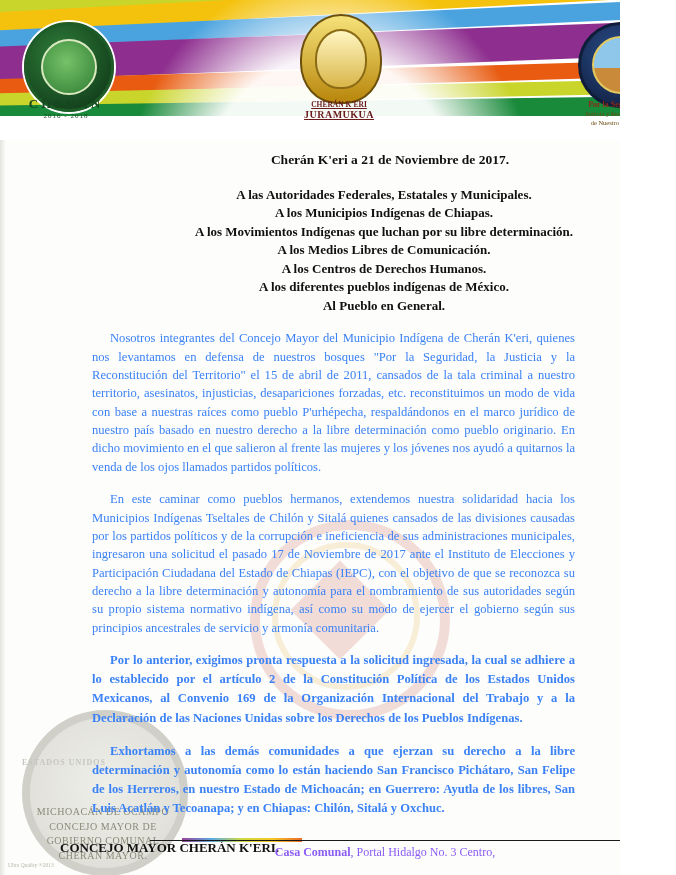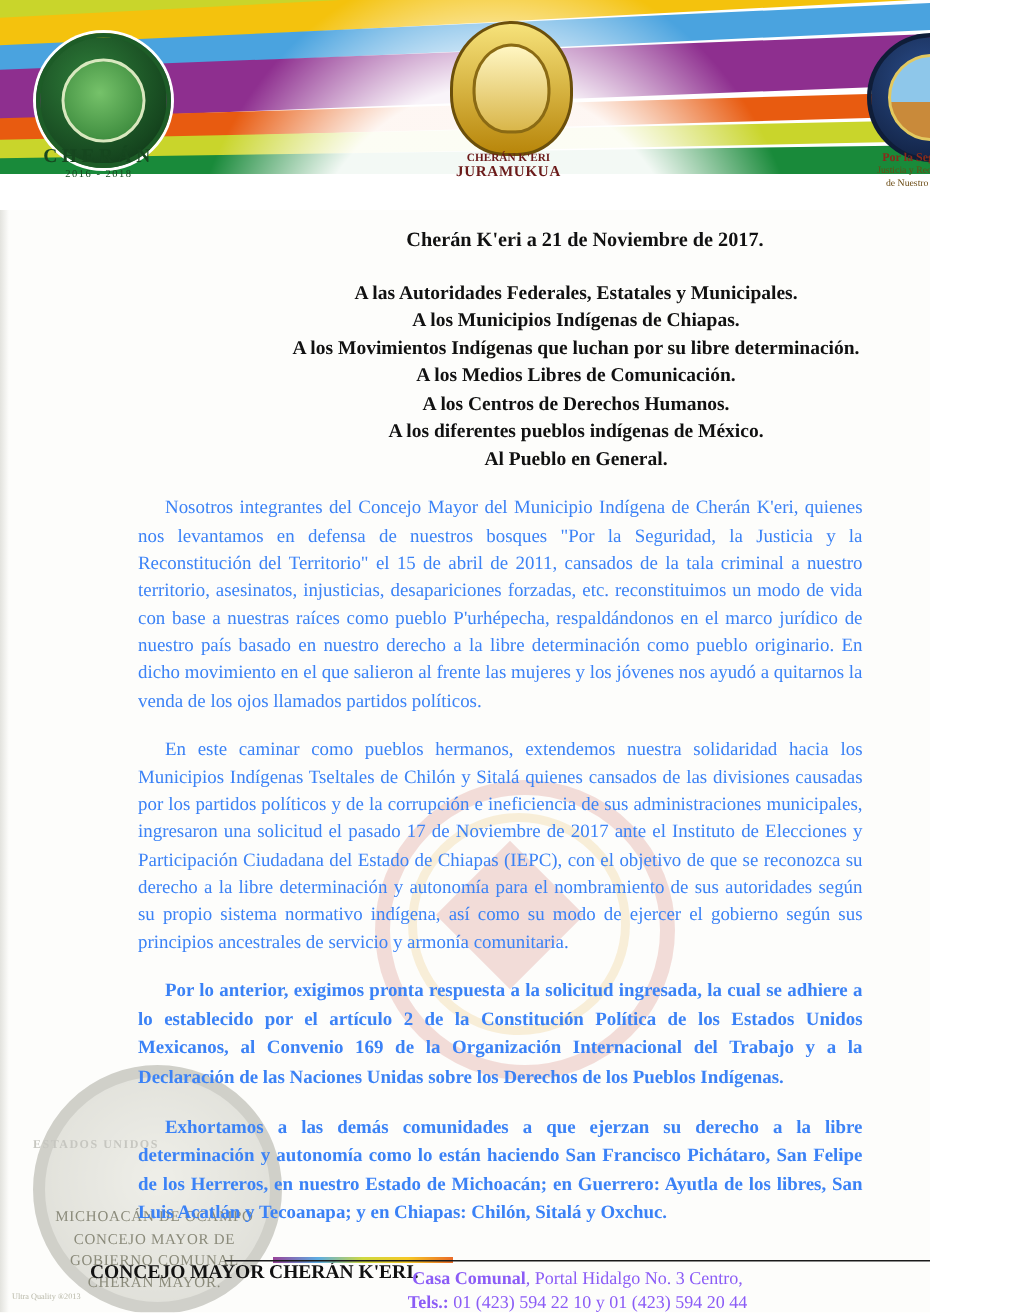--- a/index.html
+++ b/index.html
@@ -111,20 +111,21 @@
   }
   .seal-center-label {
     position: absolute;
     left: 276px; top: 100px;
     width: 126px;
     text-align: center;
     font-size: 7.5px;
     font-weight: bold;
     color: #6b1a1a;
     line-height: 1.25;
+    text-decoration: underline;
   }
   .seal-center-label .big {
     font-size: 10px;
     letter-spacing: 0.5px;
   }
 
   .seal-right {
     left: 578px; top: 22px;
     width: 80px; height: 80px;
     background: radial-gradient(circle at 45% 35%, #2b4e8c 0%, #14264a 75%);
@@ -378,18 +379,15 @@
 
     <div class="signature">CONCEJO MAYOR CHERÁN K'ERI.</div>
   </div>
 
   <div class="footer-stripe"></div>
   <div class="footer-rule"></div>
   <div class="footer">
     <div>
       <span class="b">Casa Comunal</span><span>, Portal Hidalgo No. 3 Centro,</span>
     </div>
-    <div>
-      <span class="b">Tels.:</span><span> 01 (423) 594 22 10 y 01 (423) 594 20 44</span>
-    </div>
   </div>
 
 </div>
 
 </body></html>

